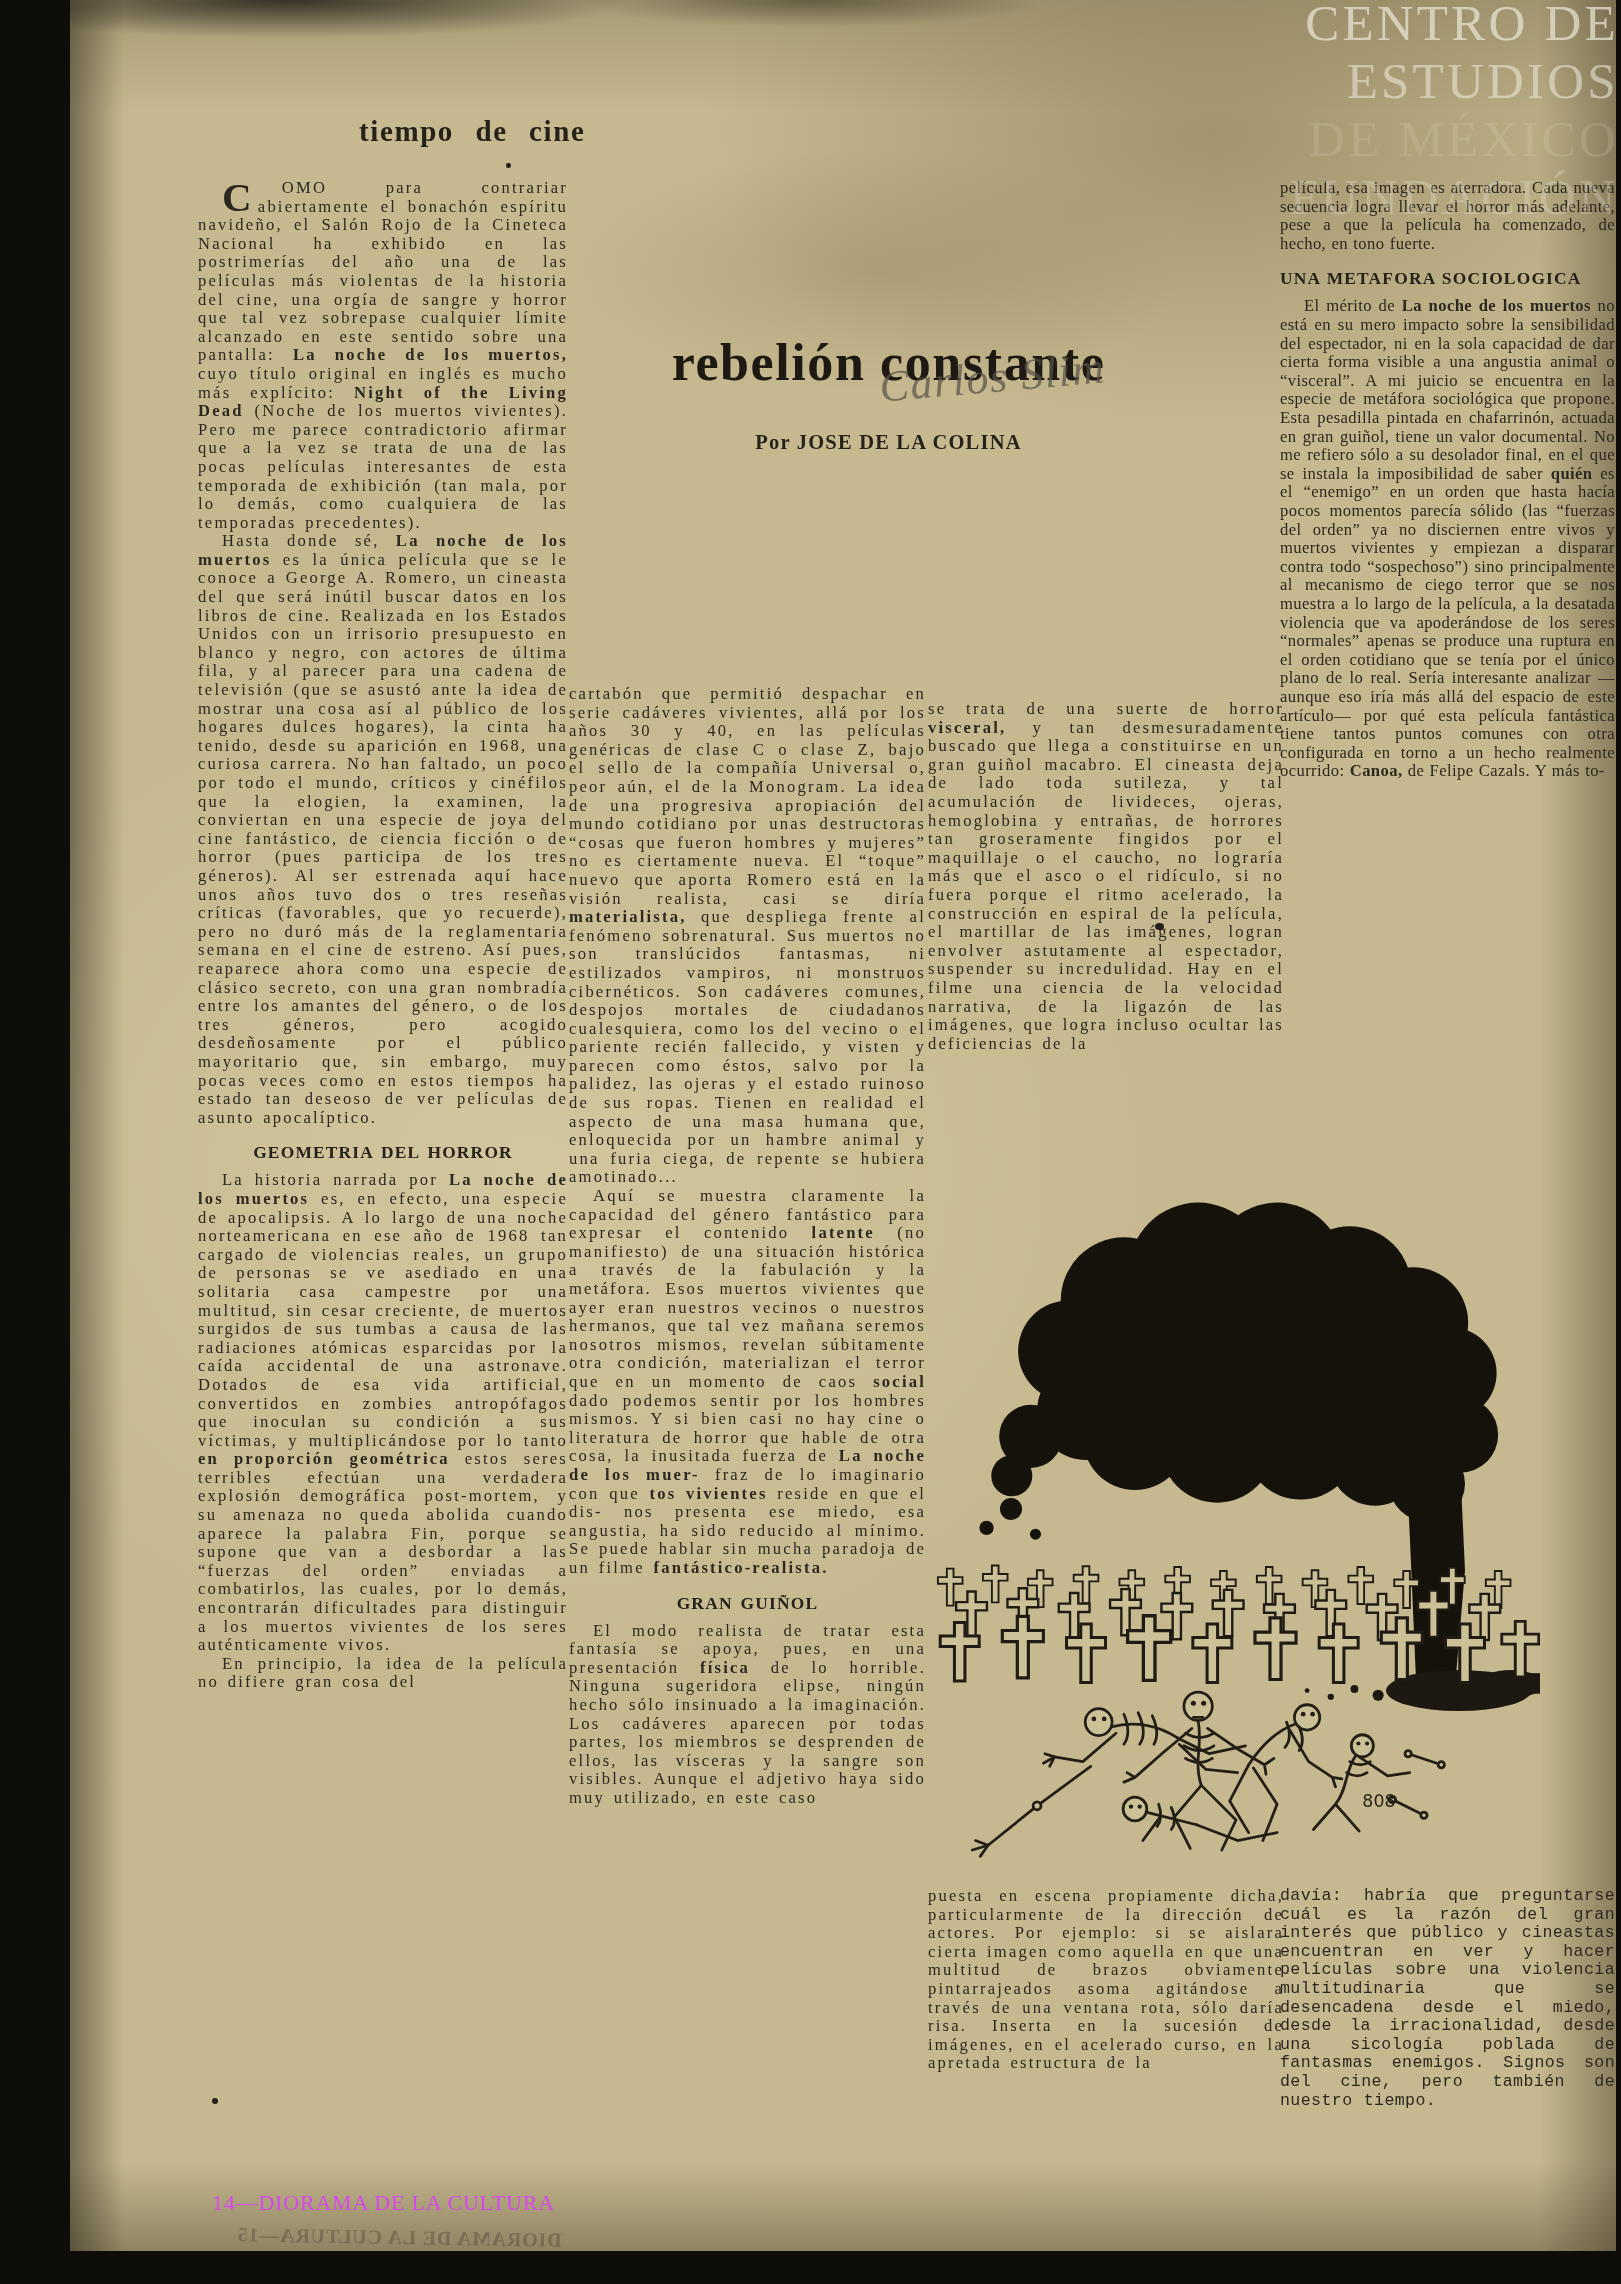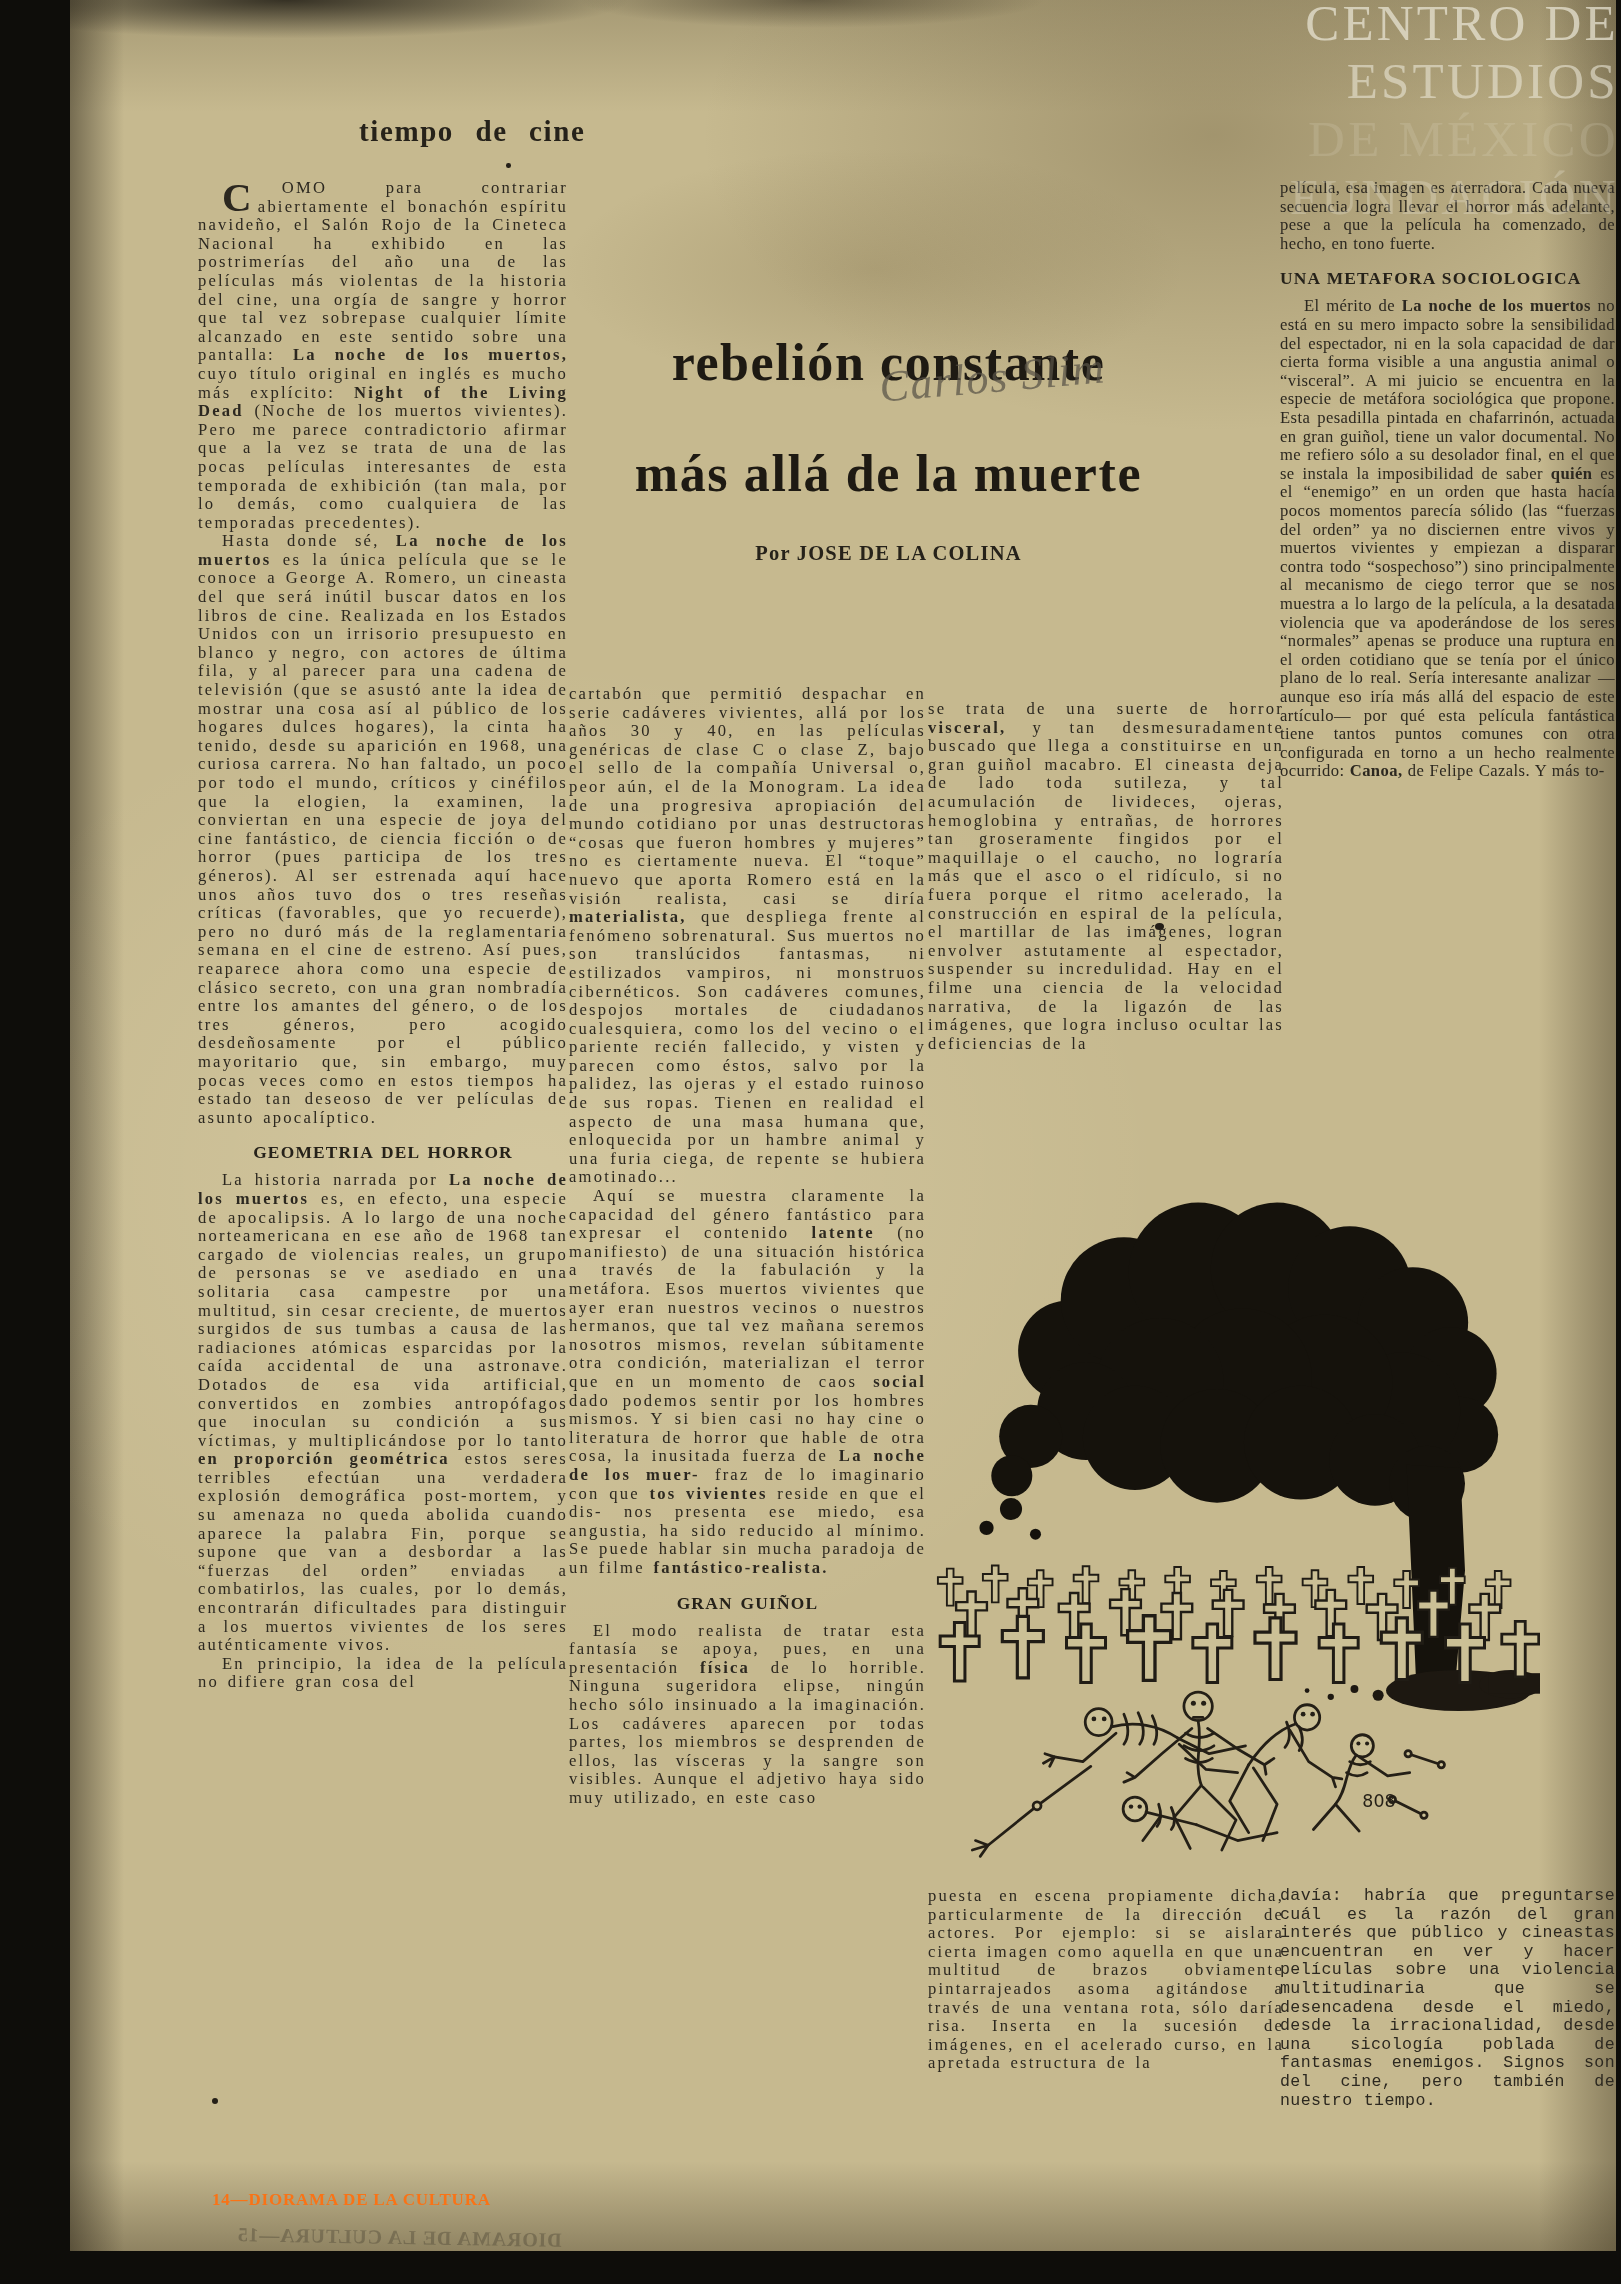--- a/index.html
+++ b/index.html
@@ -32,22 +32,22 @@
   #col2{left:569px;top:685px;width:357px;}
   #col3-top{left:928px;top:700px;width:356px;}
   #col3-bottom{left:928px;top:1887px;width:356px;}
   #col4{left:1280px;top:179px;width:335px;letter-spacing:0.4px;word-spacing:0.8px;}
   #col4-bottom{left:1280px;top:1887px;width:335px;letter-spacing:0.4px;word-spacing:0.8px;font-family:Liberation Mono, monospace;}
   .watermark{position:absolute;top:-6.3px;right:3.2px;text-align:right;font-size:51px;line-height:58px;
     letter-spacing:3.2px;color:#eae6d6;pointer-events:none;}
   .wm-1{opacity:.72}.wm-2{opacity:.6}.wm-3{opacity:.58}.wm-4{opacity:.16}.wm-5{opacity:.3}
   .slim-signature{position:absolute;left:879px;top:352px;font-style:italic;font-size:44px;
     color:rgba(88,82,70,.72);transform:rotate(-5deg);letter-spacing:1.6px;pointer-events:none;}
-  .footer{position:absolute;left:212px;top:2190px;font-size:17px;font-weight:bold;
-    letter-spacing:0.8px;color:#f97316;}
+  .footer{position:absolute;left:212px;top:2190px;font-size:22px;font-weight:normal;
+    letter-spacing:0.8px;color:#d946ef;}
   .bleedthrough{position:absolute;left:237px;top:2226px;transform:scaleX(-1) rotate(-1deg);
     font-size:20px;font-weight:bold;color:rgba(90,82,62,.5);letter-spacing:0.8px;}
   .illustration{position:absolute;left:936px;top:1199px;width:604px;height:672px;}
   .speck{position:absolute;background:#241f17;border-radius:50%;}
   #speck-1{left:1155px;top:923px;width:8.7px;height:7.1px;}
   #speck-2{left:212px;top:2098px;width:6.3px;height:6.3px;}
   #speck-3{left:506px;top:163px;width:4.7px;height:4.7px;}
 </style>
 </head>
 <body>
@@ -56,21 +56,20 @@
   <div class="paper"></div>
 
   <div class="speck" id="speck-1"></div>
   <div class="speck" id="speck-2"></div>
   <div class="speck" id="speck-3"></div>
 
   <div class="kicker">tiempo de cine</div>
 
   <div class="title">
     <div class="title-line">rebelión constante</div>
-    <div class="title-line">más allá de la muerte</div>
     <div class="byline">Por JOSE DE LA COLINA</div>
   </div>
 
   <div id="col1" class="col">
     <div>
         <p class="dropcap">COMO para contrariar abiertamente el bonachón espíritu navideño, el Salón Rojo de la Cineteca Nacional ha exhibido en las postrimerías del año una de las películas más violentas de la historia del cine, una orgía de sangre y horror que tal vez sobrepase cualquier límite alcanzado en este sentido sobre una pantalla: <b>La noche de los muertos,</b> cuyo título original en inglés es mucho más explícito: <b>Night of the Living Dead</b> (Noche de los muertos vivientes). Pero me parece contradictorio afirmar que a la vez se trata de una de las pocas películas interesantes de esta temporada de exhibición (tan mala, por lo demás, como cualquiera de las temporadas precedentes).</p>
         <p>Hasta donde sé, <b>La noche de los muertos</b> es la única película que se le conoce a George A. Romero, un cineasta del que será inútil buscar datos en los libros de cine. Realizada en los Estados Unidos con un irrisorio presupuesto en blanco y negro, con actores de última fila, y al parecer para una cadena de televisión (que se asustó ante la idea de mostrar una cosa así al público de los hogares dulces hogares), la cinta ha tenido, desde su aparición en 1968, una curiosa carrera. No han faltado, un poco por todo el mundo, críticos y cinéfilos que la elogien, la examinen, la conviertan en una especie de joya del cine fantástico, de ciencia ficción o de horror (pues participa de los tres géneros). Al ser estrenada aquí hace unos años tuvo dos o tres reseñas críticas (favorables, que yo recuerde), pero no duró más de la reglamentaria semana en el cine de estreno. Así pues, reaparece ahora como una especie de clásico secreto, con una gran nombradía entre los amantes del género, o de los tres géneros, pero acogido desdeñosamente por el público mayoritario que, sin embargo, muy pocas veces como en estos tiempos ha estado tan deseoso de ver películas de asunto apocalíptico.</p>
       </div>
     <h3 class="subhead">GEOMETRIA DEL HORROR</h3>
     <div>

